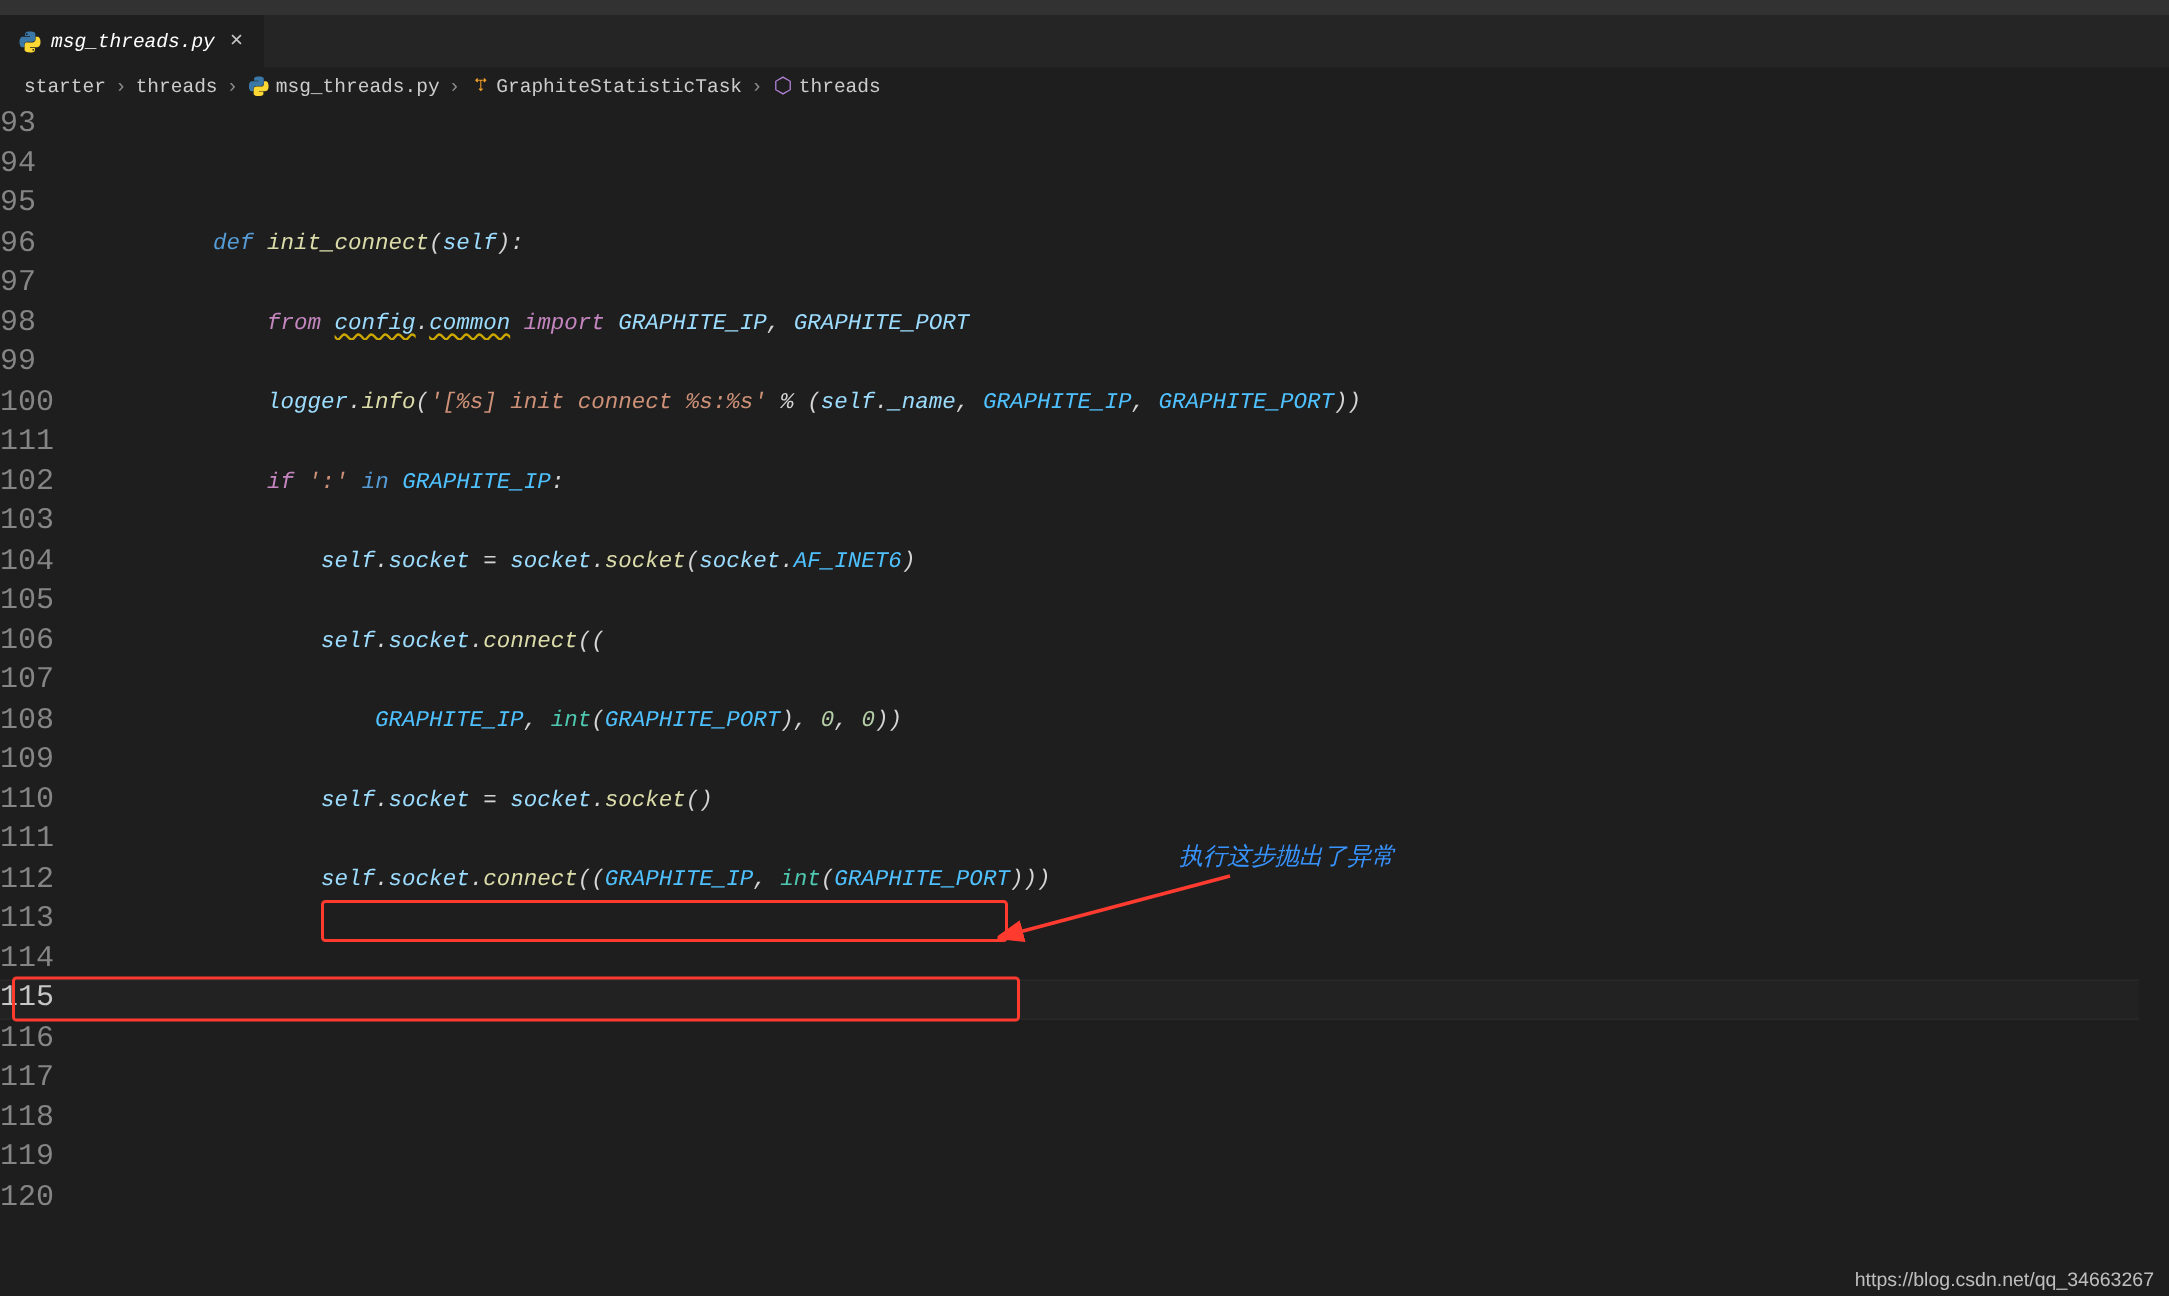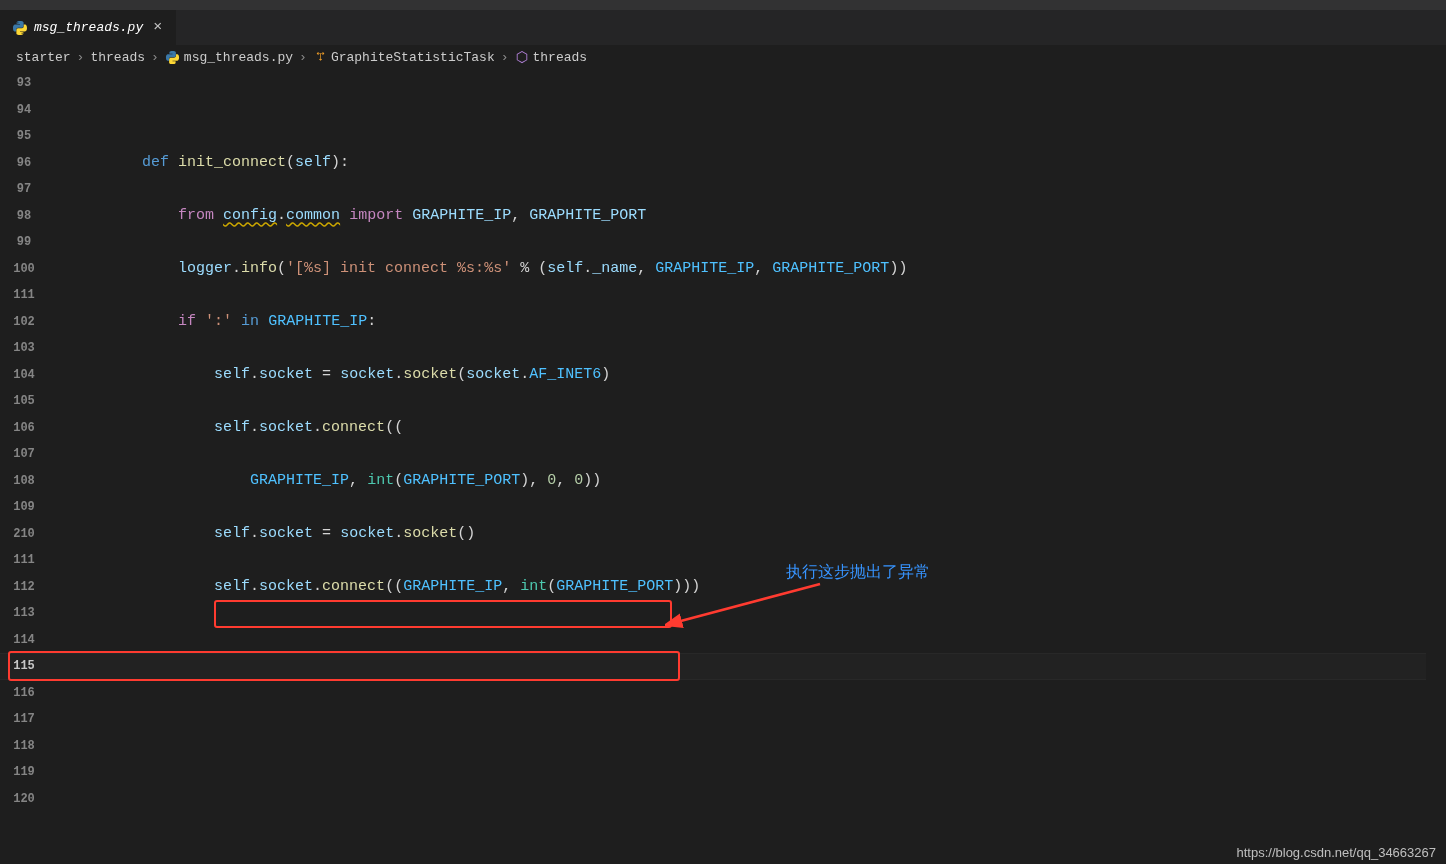--- a/index.html
+++ b/index.html
@@ -8,23 +8,23 @@
 .tab-bar { height:36px; background:#252526; display:flex; align-items:stretch; border-bottom:1px solid #1e1e1e; }
 .tab { display:flex; align-items:center; padding:0 10px 0 12px; background:#1e1e1e; font-size:13px; gap:6px; }
 .tab .name { color:#ffffff; font-style:italic; }
 .tab .close { color:#c5c5c5; font-size:15px; cursor:pointer; padding:0 4px; }
 .py-icon { width:16px; height:16px; }
 .breadcrumbs { height:22px; display:flex; align-items:center; padding:0 16px; font-size:13px; color:#a0a0a0; gap:4px; background:#1e1e1e; }
 .bc-sep { color:#8a8a8a; padding:0 2px; }
 .bc-item { display:flex; align-items:center; gap:4px; color:#cccccc; }
 .sym-icon { width:14px; height:14px; }
 .editor { position:relative; display:flex; height:calc(864px - 10px - 36px - 22px); }
-.gutter { width:70px; text-align:center; padding-right:22px; color:#858585; font-size:12px; line-height:26.5px; padding-top:2px; user-select:none;font-weight:bold;}
+.gutter { width:70px; text-align:left; padding-right:22px; color:#858585; font-size:20px; line-height:26.5px; padding-top:2px; user-select:none;}
 .gutter .cur { color:#c6c6c6; }
-.code { flex:1; font-size:15px; line-height:26.5px; padding-top:2px; white-space:pre; position:relative; }
+.code { flex:1; font-size:15px; line-height:26.5px; padding-top:2px; white-space:pre; position:relative;font-style:italic; }
 .line-hl { position:absolute; left:0; right:0; height:26.5px; border-top:1px solid #282828; border-bottom:1px solid #282828; background:rgba(255,255,255,0.02); pointer-events:none;}
 .c-kw { color:#569cd6; }
 .c-kwc { color:#c586c0; }
 .c-fn { color:#dcdcaa; }
 .c-var { color:#9cdcfe; }
 .c-cls { color:#4ec9b0; }
 .c-str { color:#ce9178; }
 .c-num { color:#b5cea8; }
 .c-cmt { color:#6a9955; }
 .c-const { color:#4fc1ff; }
@@ -101,21 +101,21 @@
       <div>100</div>
       <div>111</div>
       <div>102</div>
       <div>103</div>
       <div>104</div>
       <div>105</div>
       <div>106</div>
       <div>107</div>
       <div>108</div>
       <div>109</div>
-      <div>210</div>
+      <div>110</div>
       <div>111</div>
       <div>112</div>
       <div>113</div>
       <div>114</div>
       <div class="cur">115</div>
       <div>116</div>
       <div>117</div>
       <div>118</div>
       <div>119</div>
       <div>120</div>

